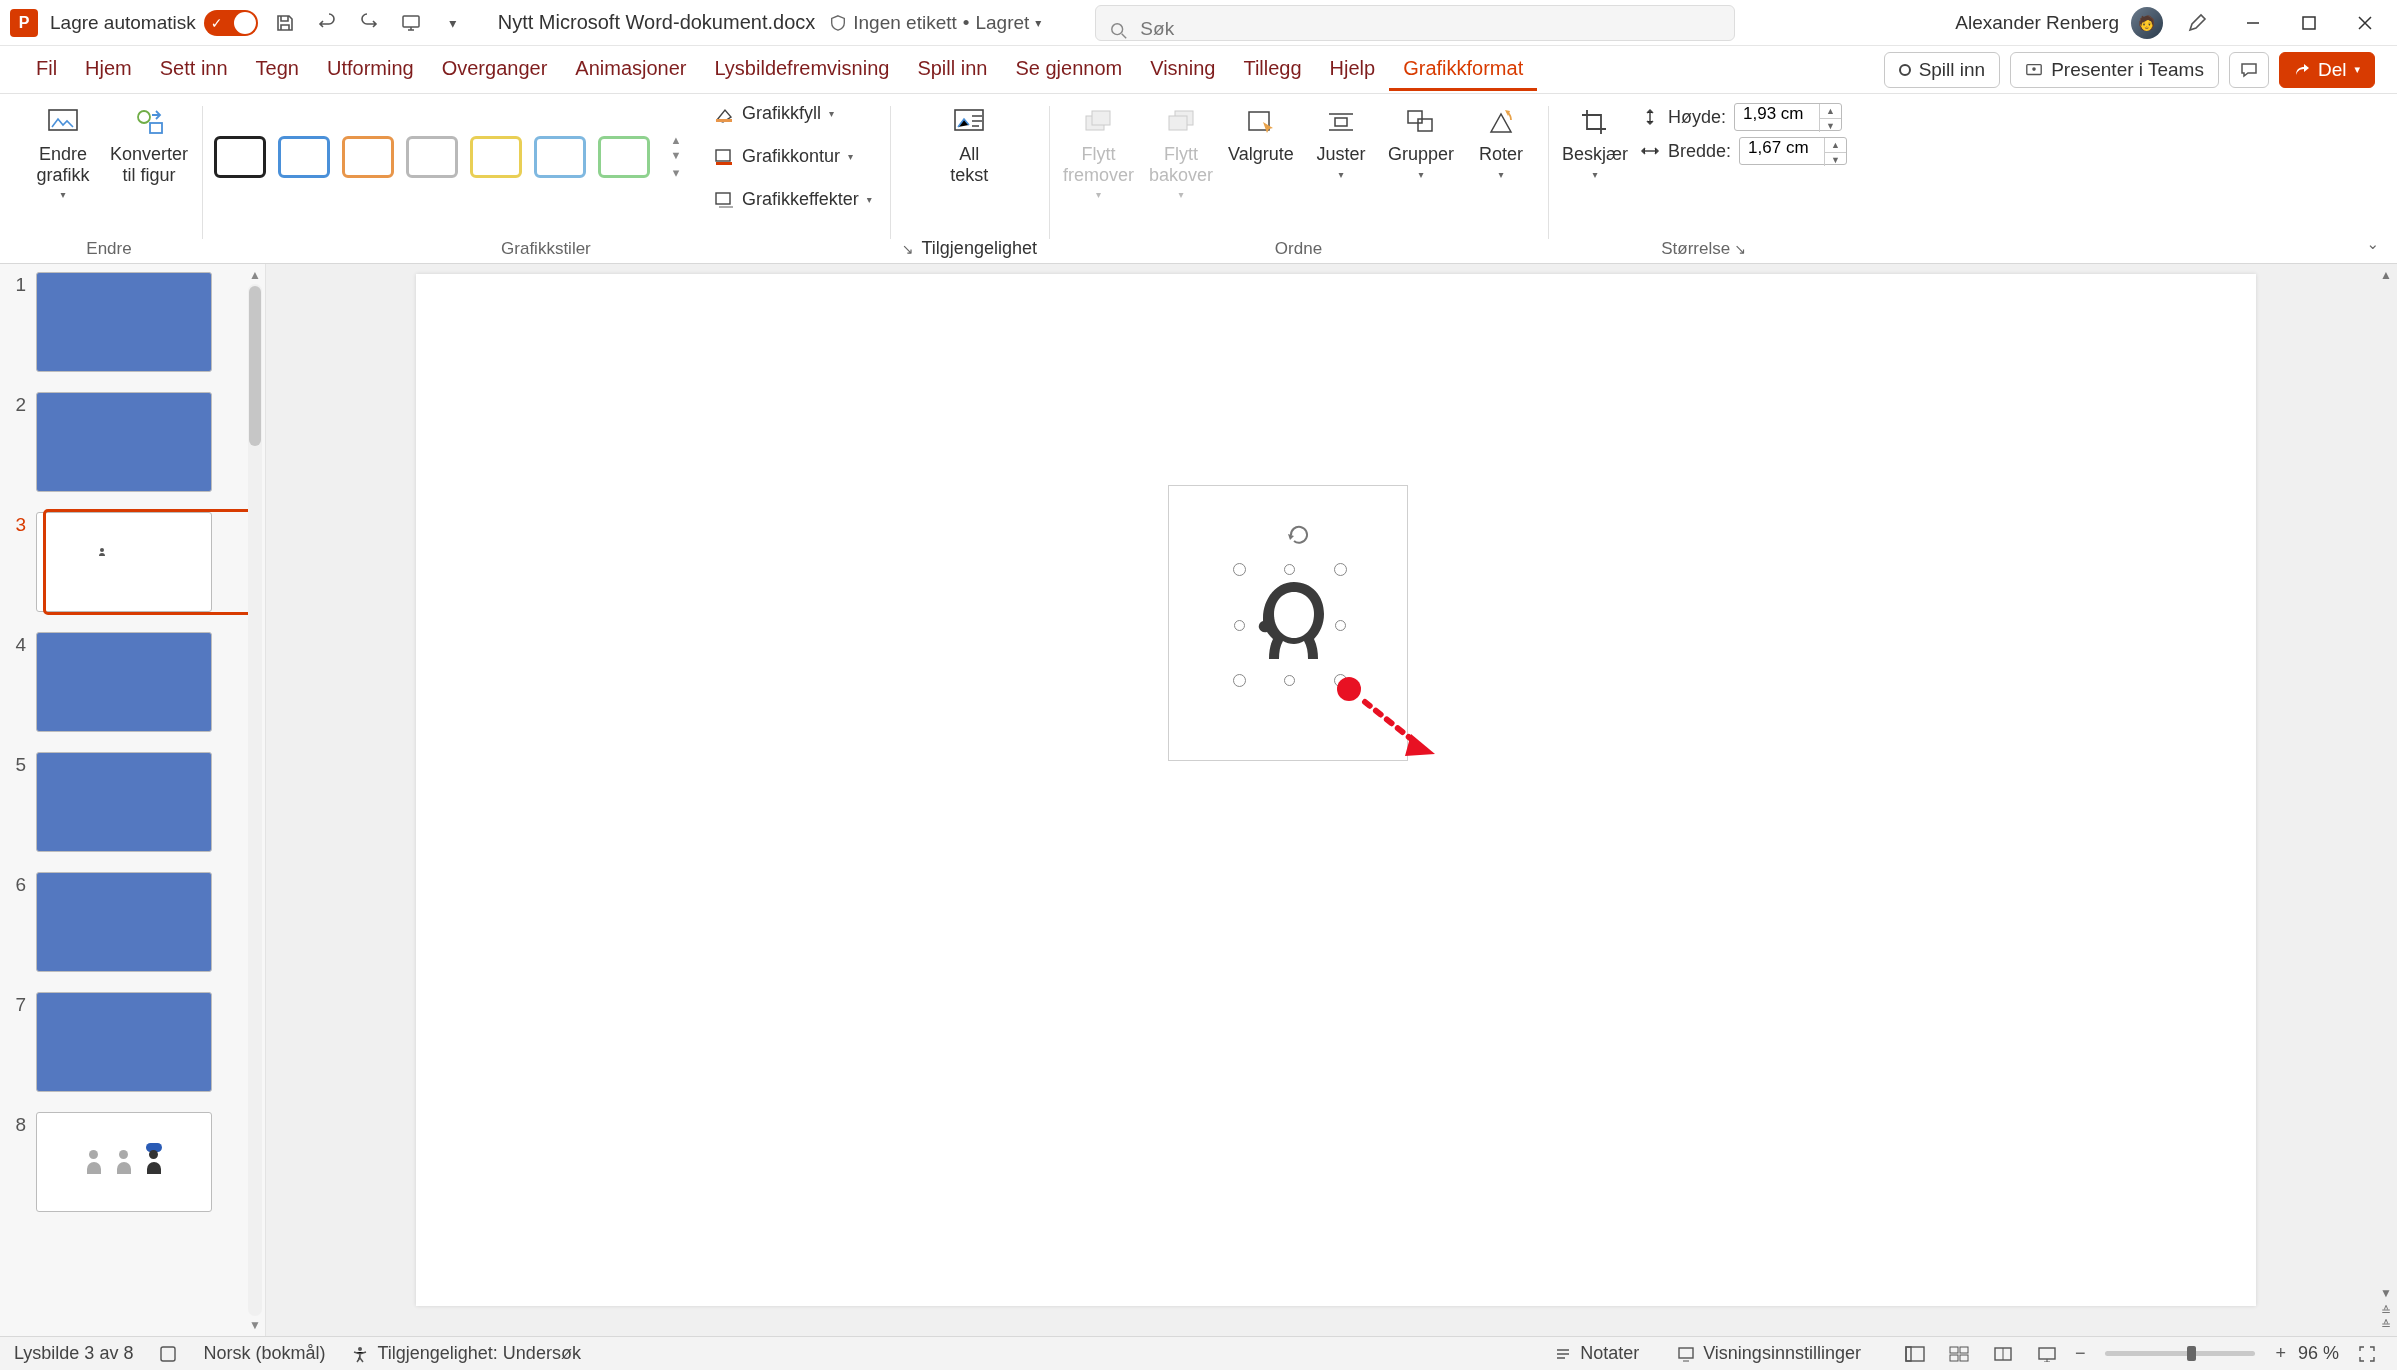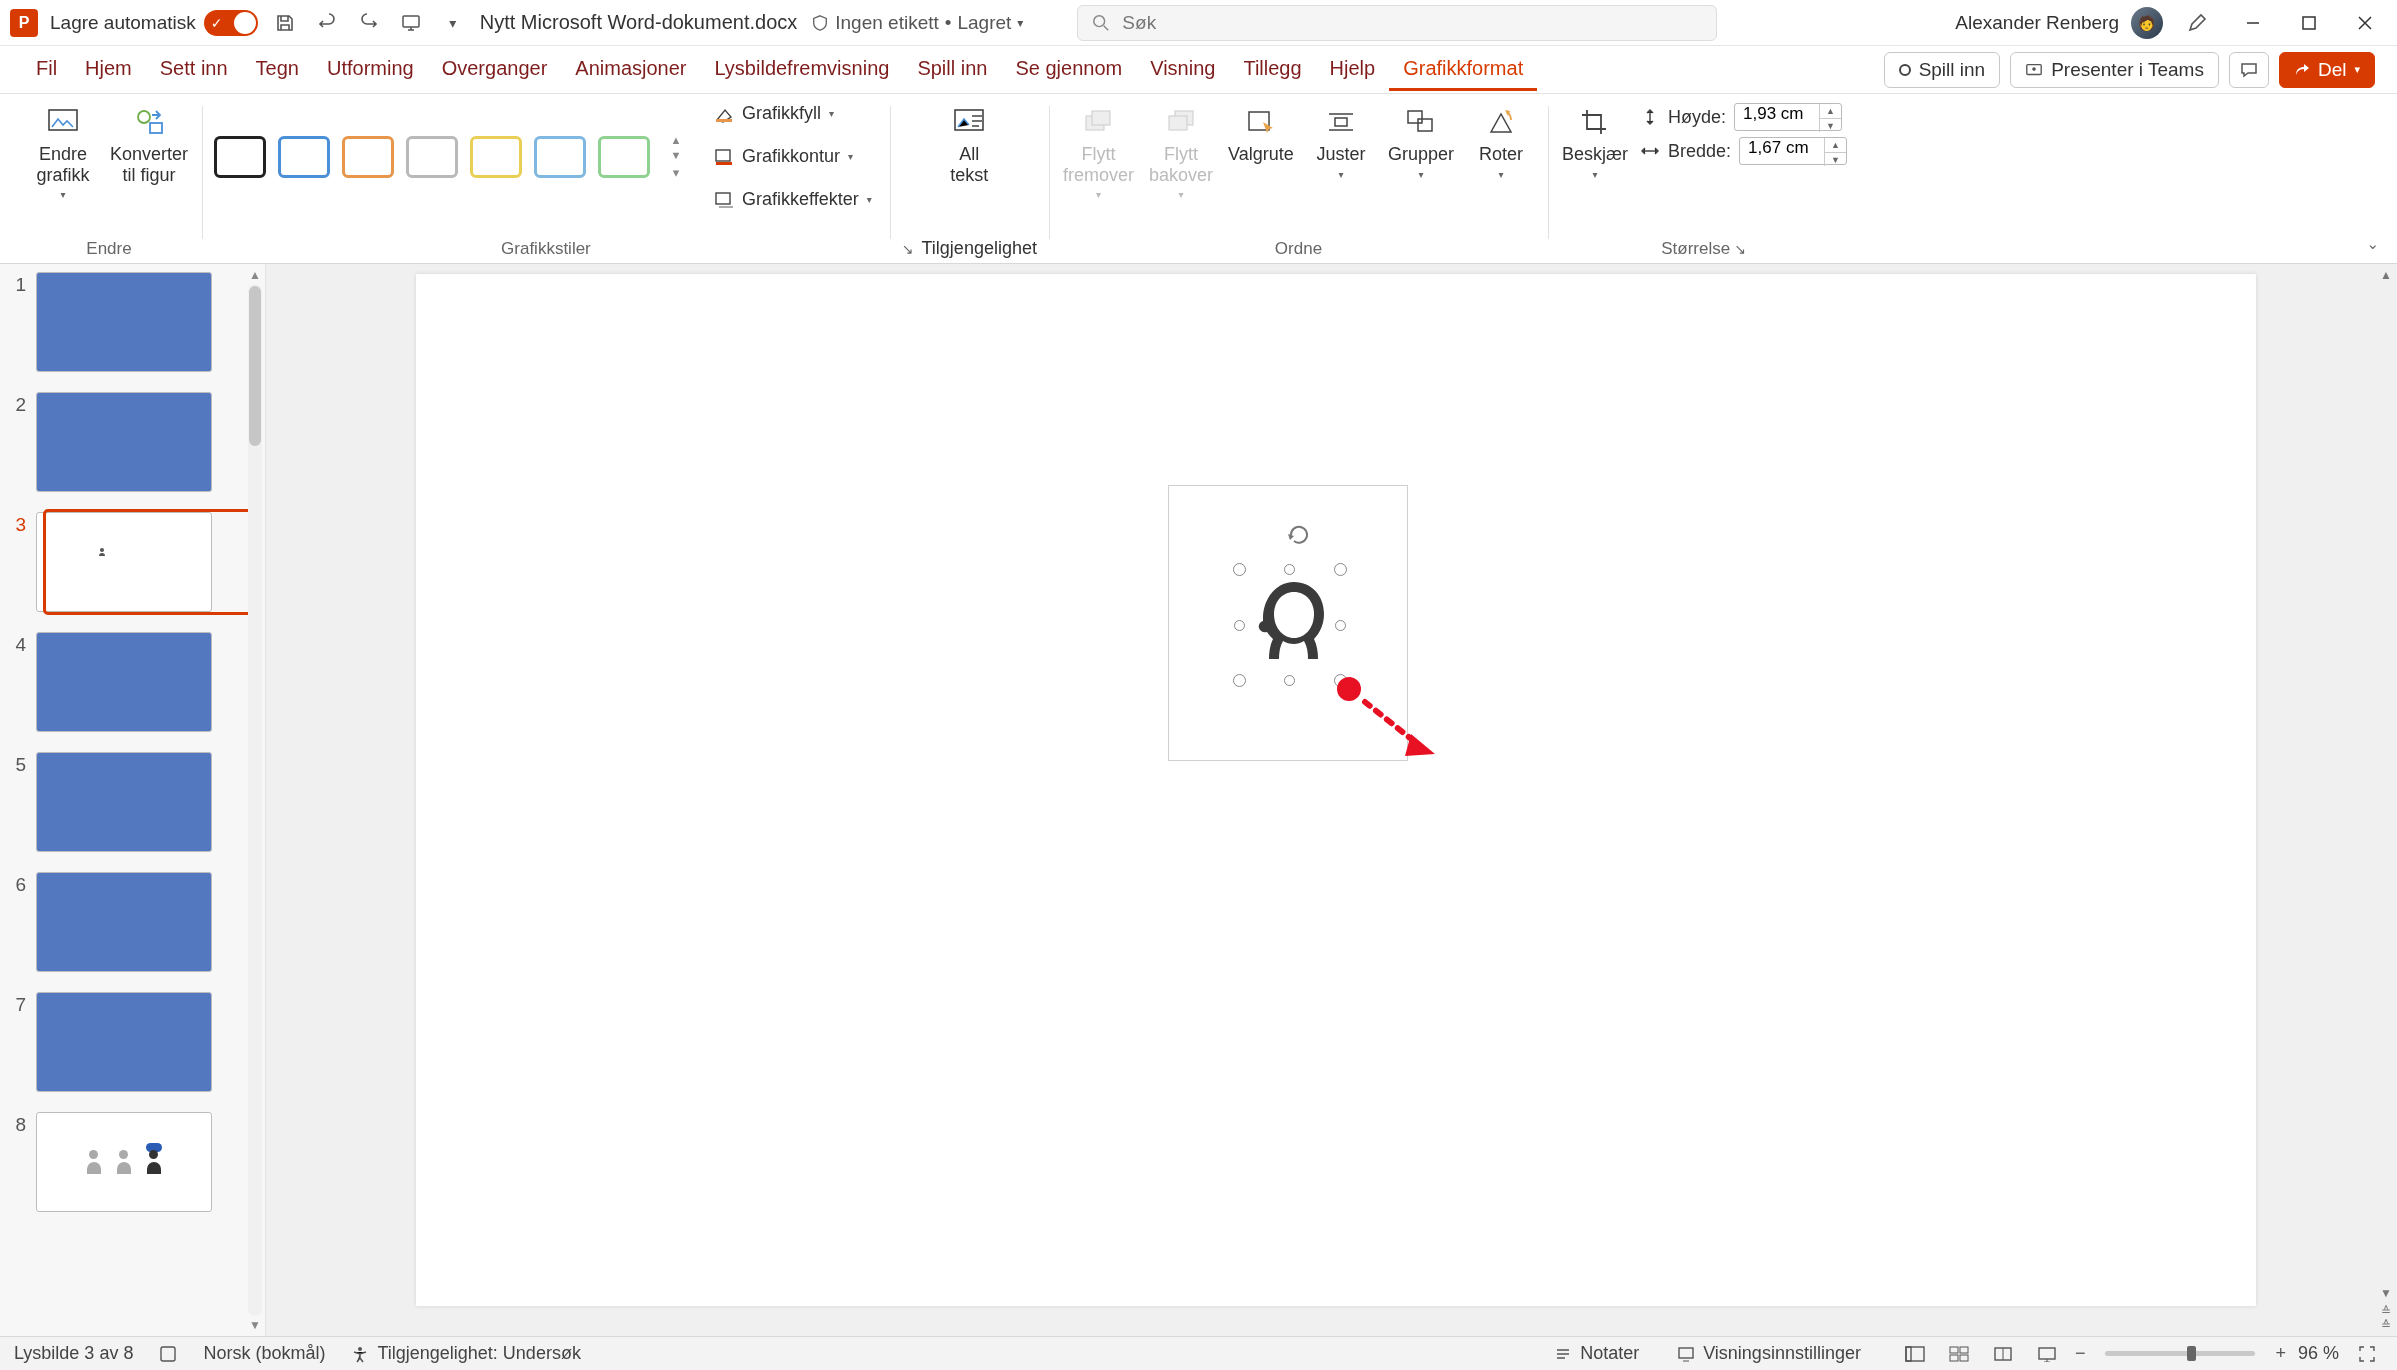--- a/index.html
+++ b/index.html
@@ -8,24 +8,24 @@
 
 .titlebar{height:46px;display:flex;align-items:center;padding:0 10px;background:#fff;border-bottom:1px solid #e6e6e6}
 .titlebar .left{display:flex;align-items:center;gap:12px}
 .app-icon{width:28px;height:28px;border-radius:4px;background:#d83b01;color:#fff;display:flex;align-items:center;justify-content:center;font-weight:bold;font-size:16px}
 .autosave{display:flex;align-items:center;gap:8px}
 .autosave-label{font-size:19px}
 .autosave-toggle{width:54px;height:26px;border-radius:14px;background:#d83b01;position:relative;display:flex;align-items:center}
 .autosave-knob{width:22px;height:22px;border-radius:50%;background:#fff;position:absolute;right:2px}
 .autosave-check{position:absolute;left:7px;color:#fff;font-size:14px}
 .qat-btn{width:30px;height:30px;display:flex;align-items:center;justify-content:center;color:#555;border-radius:4px}
-.title-center{flex:1;display:flex;align-items:center;gap:14px;margin-left:12px}
+.title-center{flex:1;display:flex;align-items:center;gap:14px;margin-left:30px}
 .doc-title{font-size:20px}
 .tag-pill{display:flex;align-items:center;gap:6px;font-size:19px;color:#555}
-.search-box{width:640px;height:36px;border-radius:6px;background:#f5f5f5;border:1px solid #ddd;display:flex;align-items:center;padding:0 14px;gap:12px;color:#777;margin-left:40px}
+.search-box{width:640px;height:36px;border-radius:6px;background:#f5f5f5;border:1px solid #ddd;display:flex;align-items:flex-end;padding:0 14px;gap:12px;color:#777;margin-left:40px}
 .title-right{display:flex;align-items:center;gap:12px;margin-left:auto}
 .username{font-size:19px}
 .avatar{width:32px;height:32px;border-radius:50%;background:linear-gradient(135deg,#6b7b8c,#2b3b4c);color:#fff;display:flex;align-items:center;justify-content:center;font-size:14px}
 .win-btn{width:44px;height:36px;display:flex;align-items:center;justify-content:center;color:#333}
 
 
 .ribbon-tabs{height:48px;display:flex;align-items:center;padding:0 22px;background:#fff;border-bottom:1px solid #e3e3e3}
 .rtab{padding:8px 14px;font-size:20px;color:#7f1d1d;border-bottom:3px solid transparent;cursor:default}
 .rtab.active{color:#d83b01;border-bottom-color:#d83b01;font-weight:400}
 .ribbon-right{margin-left:auto;display:flex;align-items:center;gap:10px}

